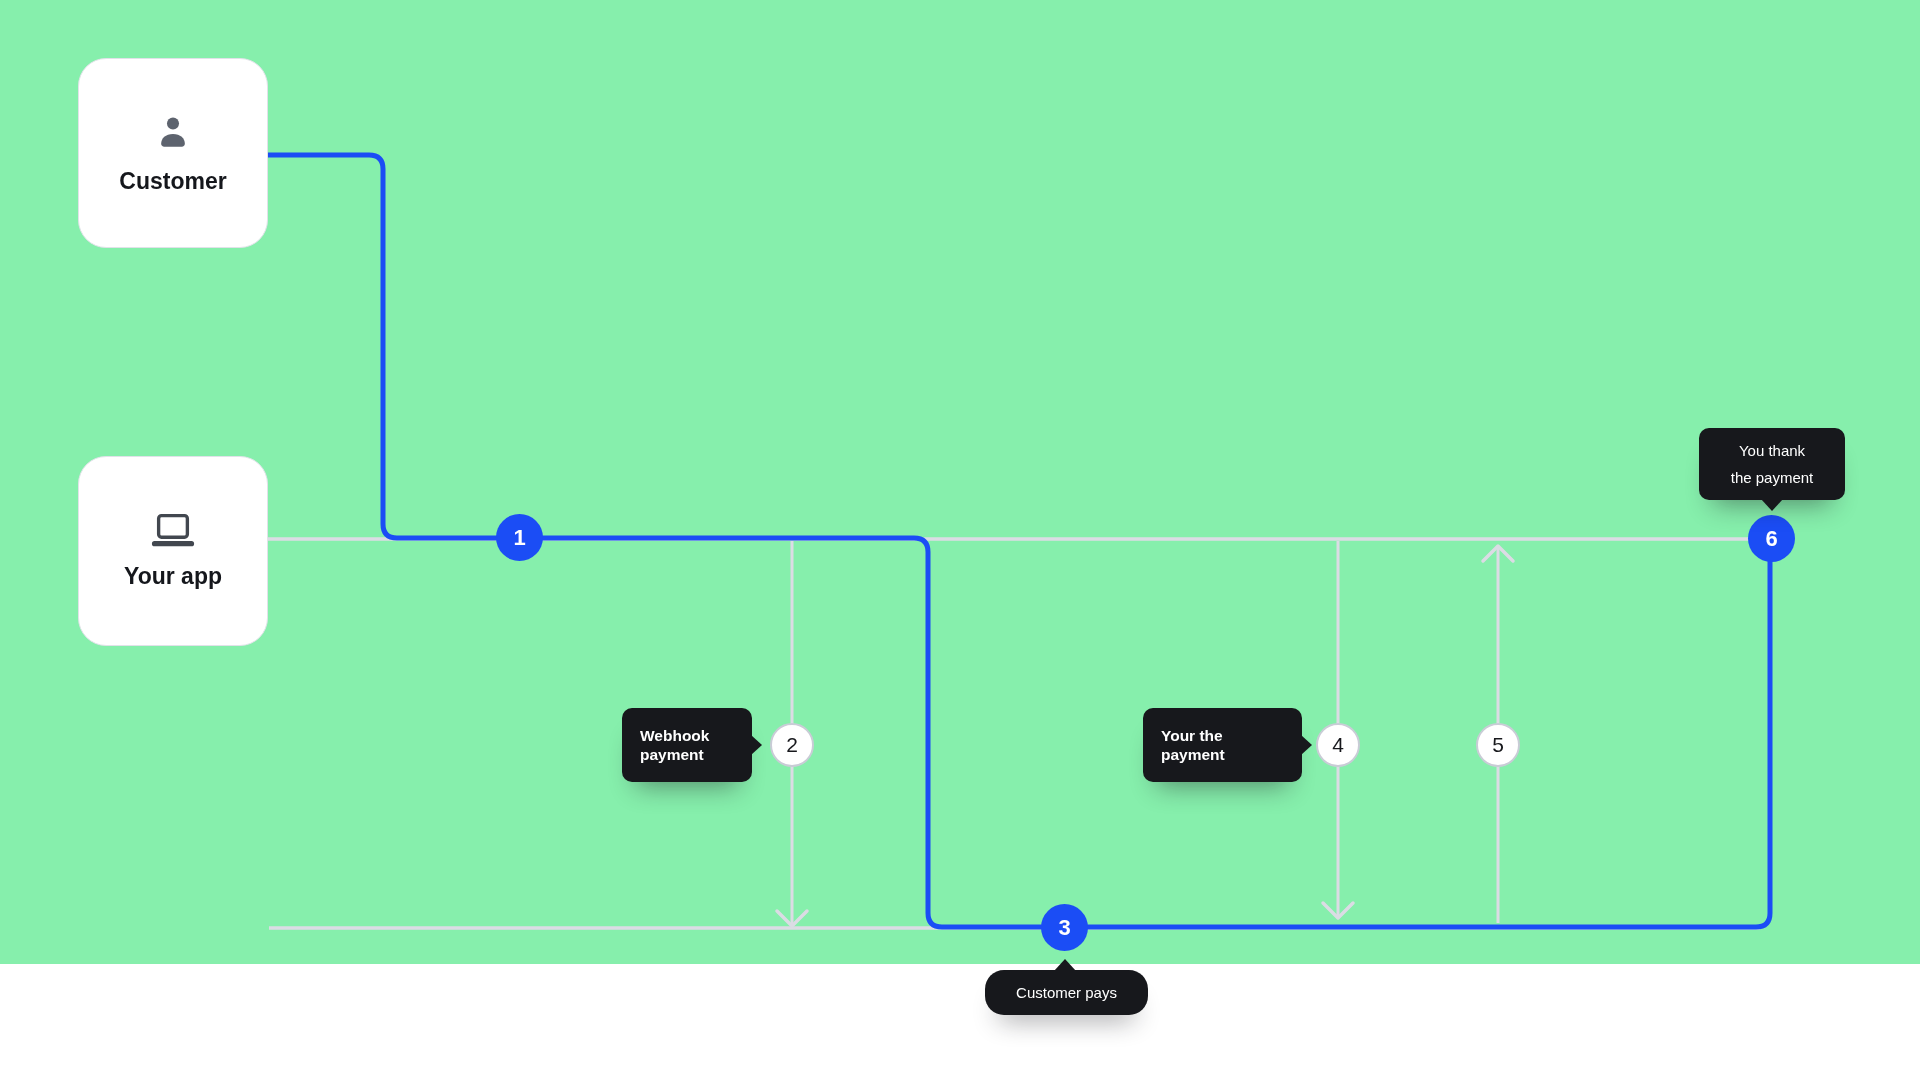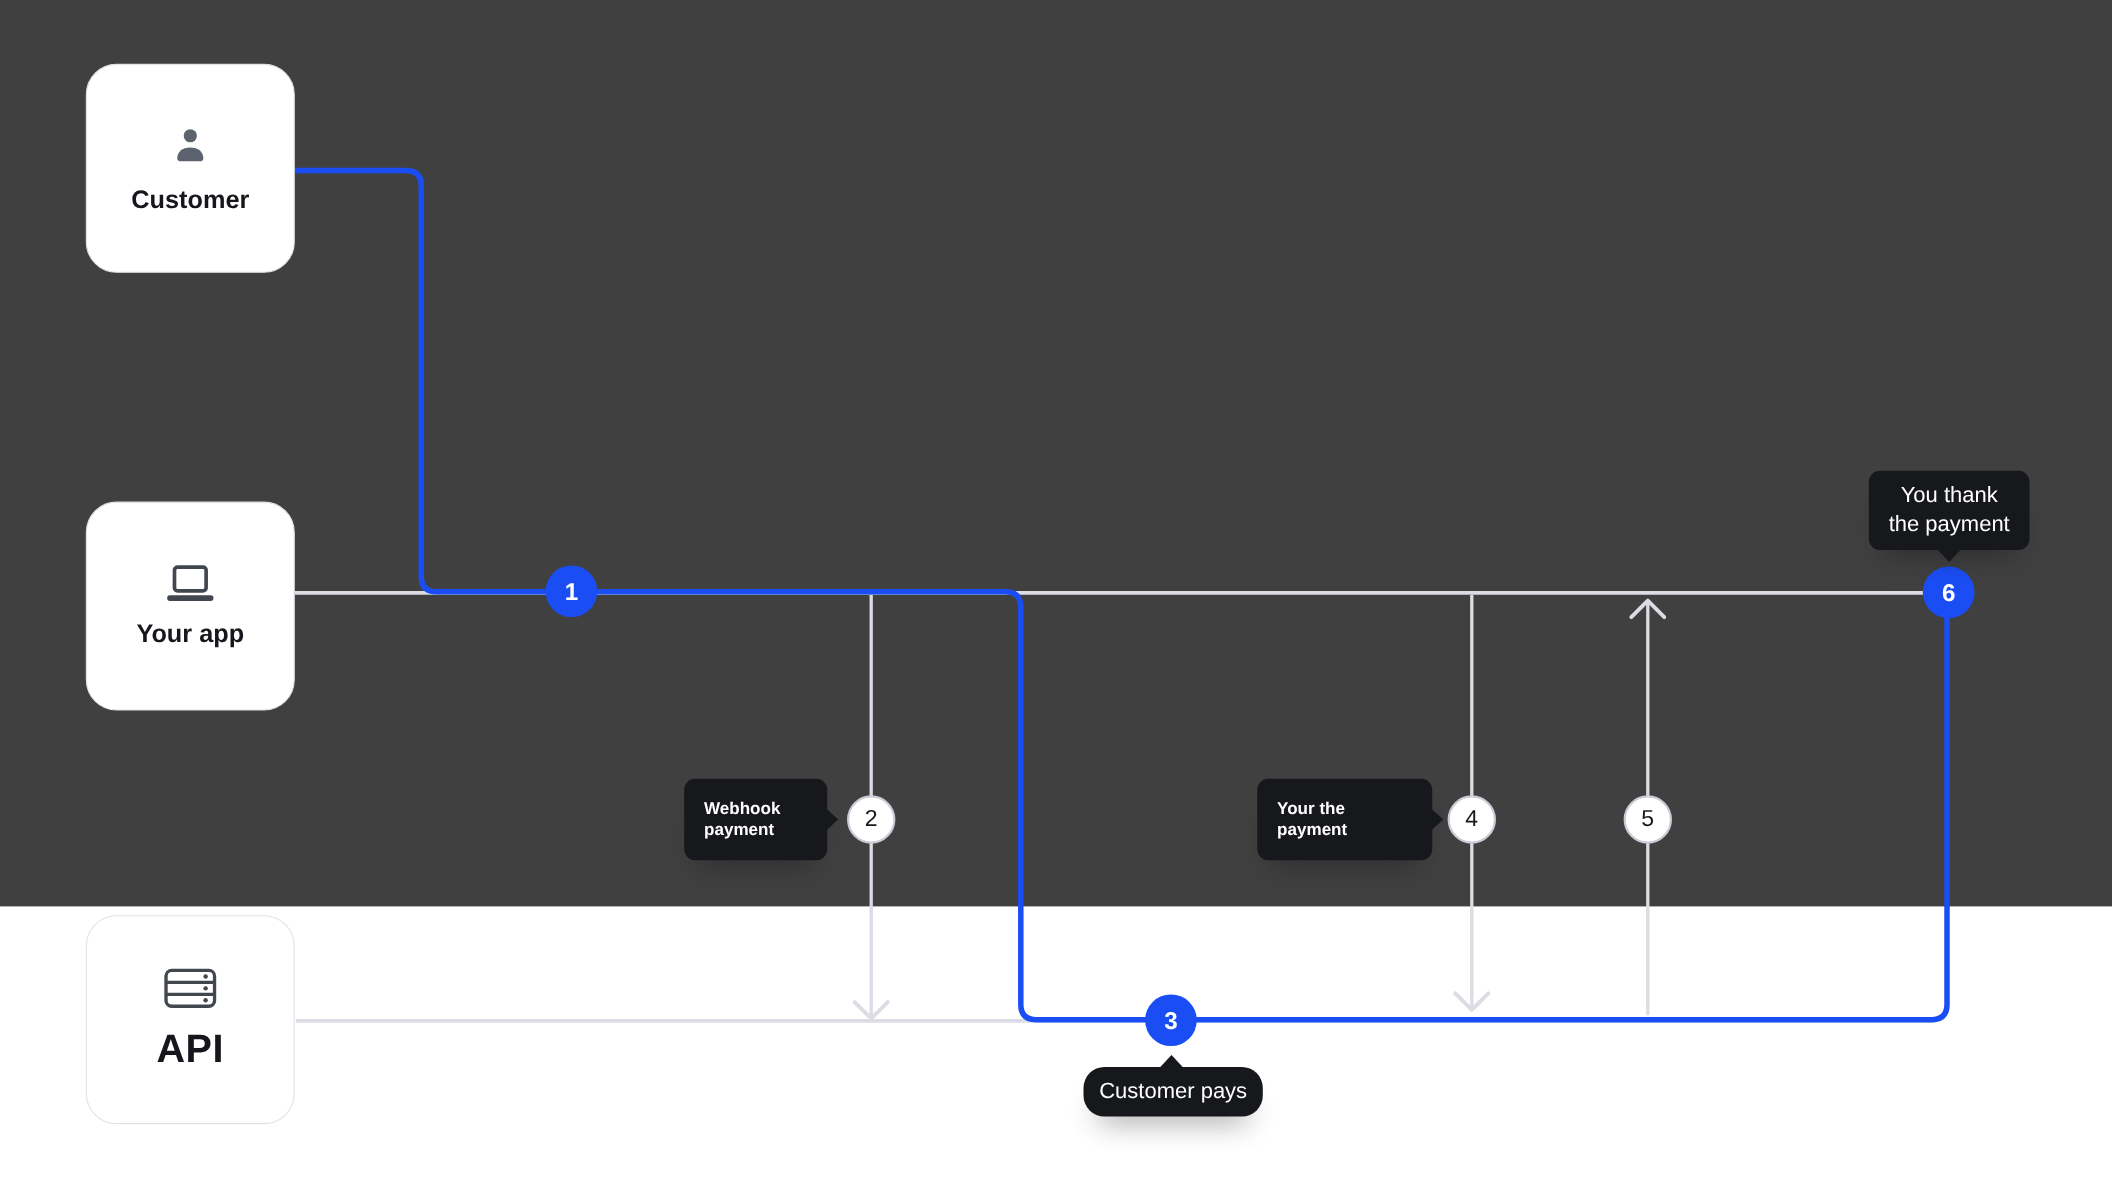--- a/index.html
+++ b/index.html
@@ -1,18 +1,18 @@
 <!DOCTYPE html>
 <html><head>
 <meta charset="utf-8">
 <style>
   html,body{margin:0;padding:0;background:#ffffff;}
   body{width:1920px;height:1080px;overflow:hidden;
        font-family:"Liberation Sans",sans-serif;}
-  .stage{position:relative;width:1920px;height:824px;background:#404040;}
+  .stage{position:relative;width:1920px;height:964px;background:#86efac;}
 
   
   .wires{position:absolute;left:0;top:0;width:1920px;height:1080px;}
 
   
   .card{position:absolute;left:78px;width:190px;height:190px;box-sizing:border-box;
         background:#ffffff;border:1.5px solid #e1e2e9;border-radius:28px;
         display:flex;flex-direction:column;align-items:center;justify-content:center;gap:15px;}
   .card .card-label{font-weight:700;font-size:23px;color:#15171c;}
   .card.api .card-label{font-size:36px;letter-spacing:.5px;}
@@ -22,21 +22,21 @@
   .badge{position:absolute;border-radius:50%;box-sizing:border-box;
          display:flex;align-items:center;justify-content:center;z-index:4;}
   .badge.primary{width:47px;height:47px;background:#1b4df5;color:#ffffff;
                  font-size:22px;font-weight:600;}
   .badge.secondary{width:44px;height:44px;background:#ffffff;border:2.5px solid #c9ccd6;
                    color:#17181c;font-size:21px;font-weight:500;}
 
   
   .tt{position:absolute;background:#17181c;color:#ffffff;border-radius:10px;z-index:5;
       box-shadow:0 18px 26px -14px rgba(22,23,28,.45);box-sizing:border-box;}
-  .tt.big{font-size:20px;font-weight:400;display:flex;flex-direction:column;
+  .tt.big{font-size:15px;font-weight:400;display:flex;flex-direction:column;
           align-items:center;justify-content:center;text-align:center;white-space:nowrap;}
   .tt.small{font-size:15.5px;font-weight:700;line-height:19px;}
   .tt.small span{display:block;}
   .tt .line2{display:block;line-height:27px;white-space:nowrap;}
 
   .notch{position:absolute;width:0;height:0;}
   .notch.down{bottom:-11px;border-left:11px solid transparent;
               border-right:11px solid transparent;border-top:12px solid #17181c;}
   .notch.up{top:-11px;border-left:11px solid transparent;
             border-right:11px solid transparent;border-bottom:12px solid #17181c;}
@@ -104,33 +104,20 @@
   <div class="card" id="card-app">
     <span class="icon">
       <svg width="46" height="35" viewBox="0 0 48 36">
         <rect x="9" y="2.5" width="30" height="22.5" rx="3" fill="none" stroke="#42474f" stroke-width="3.5"></rect>
         <rect x="2" y="29" width="44" height="5.5" rx="2.75" fill="#42474f"></rect>
       </svg>
     </span>
     <span class="card-label">Your app</span>
   </div>
 
-  <div class="card api" id="card-api">
-    <span class="icon">
-      <svg width="48" height="37" viewBox="0 0 50 38">
-        <rect x="2" y="2" width="46" height="34" rx="5.5" fill="none" stroke="#42474f" stroke-width="3.2"></rect>
-        <line x1="2.5" y1="13.3" x2="47.5" y2="13.3" stroke="#42474f" stroke-width="3.2"></line>
-        <line x1="2.5" y1="24.7" x2="47.5" y2="24.7" stroke="#42474f" stroke-width="3.2"></line>
-        <circle cx="39.5" cy="7.7" r="2.1" fill="#42474f"></circle>
-        <circle cx="39.5" cy="19" r="2.1" fill="#42474f"></circle>
-        <circle cx="39.5" cy="30.3" r="2.1" fill="#42474f"></circle>
-      </svg>
-    </span>
-    <span class="card-label">API</span>
-  </div>
 
 
   <div class="tt small" id="tt-2">
     <span>Webhook</span>
     <span>payment</span>
     <span class="notch right"></span>
   </div>
 
   <div class="tt big" id="tt-3">
     <span>Customer pays</span>

